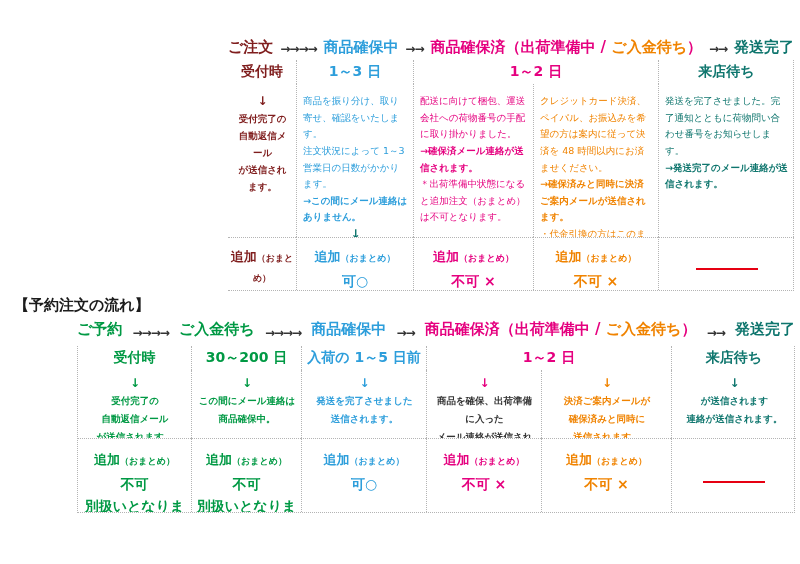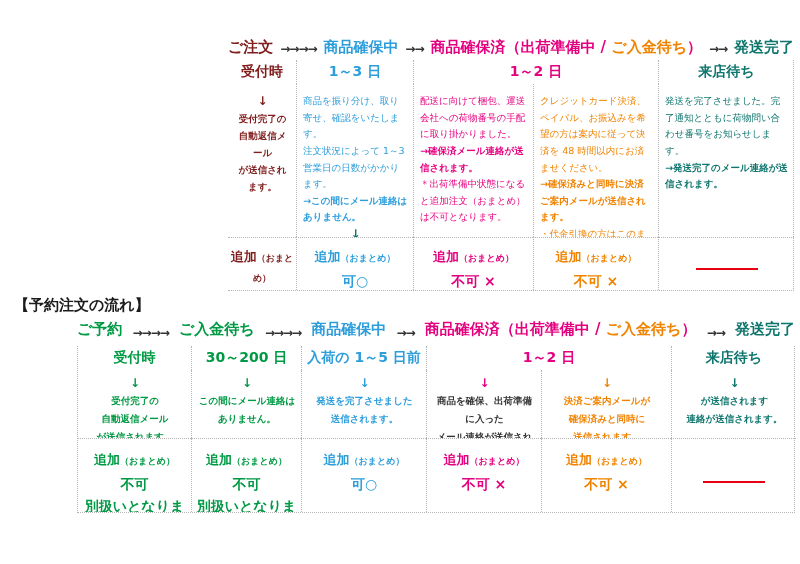--- a/index.html
+++ b/index.html
@@ -157,21 +157,21 @@
 
       <div class="cell body c-green">
         <span class="dn">↓</span>
         <div class="bl">受付完了の</div>
         <div class="bl">自動返信メール</div>
         <div class="bl">が送信されます。</div>
       </div>
       <div class="cell body c-green vl">
         <span class="dn">↓</span>
         <div class="bl">この間にメール連絡は</div>
-        <div class="bl">ありません。</div>
+        <div class="bl">商品確保中。</div>
       </div>
       <div class="cell body c-blue vl">
         <span class="dn">↓</span>
         <div class="bl">発送を完了させました</div>
         <div class="bl">送信されます。</div>
       </div>
       <div class="cell body c-dark vl">
         <span class="dn c-pink">↓</span>
         <div class="bl">商品を確保、出荷準備に入った</div>
         <div class="bl">メール連絡が送信されます。</div>

